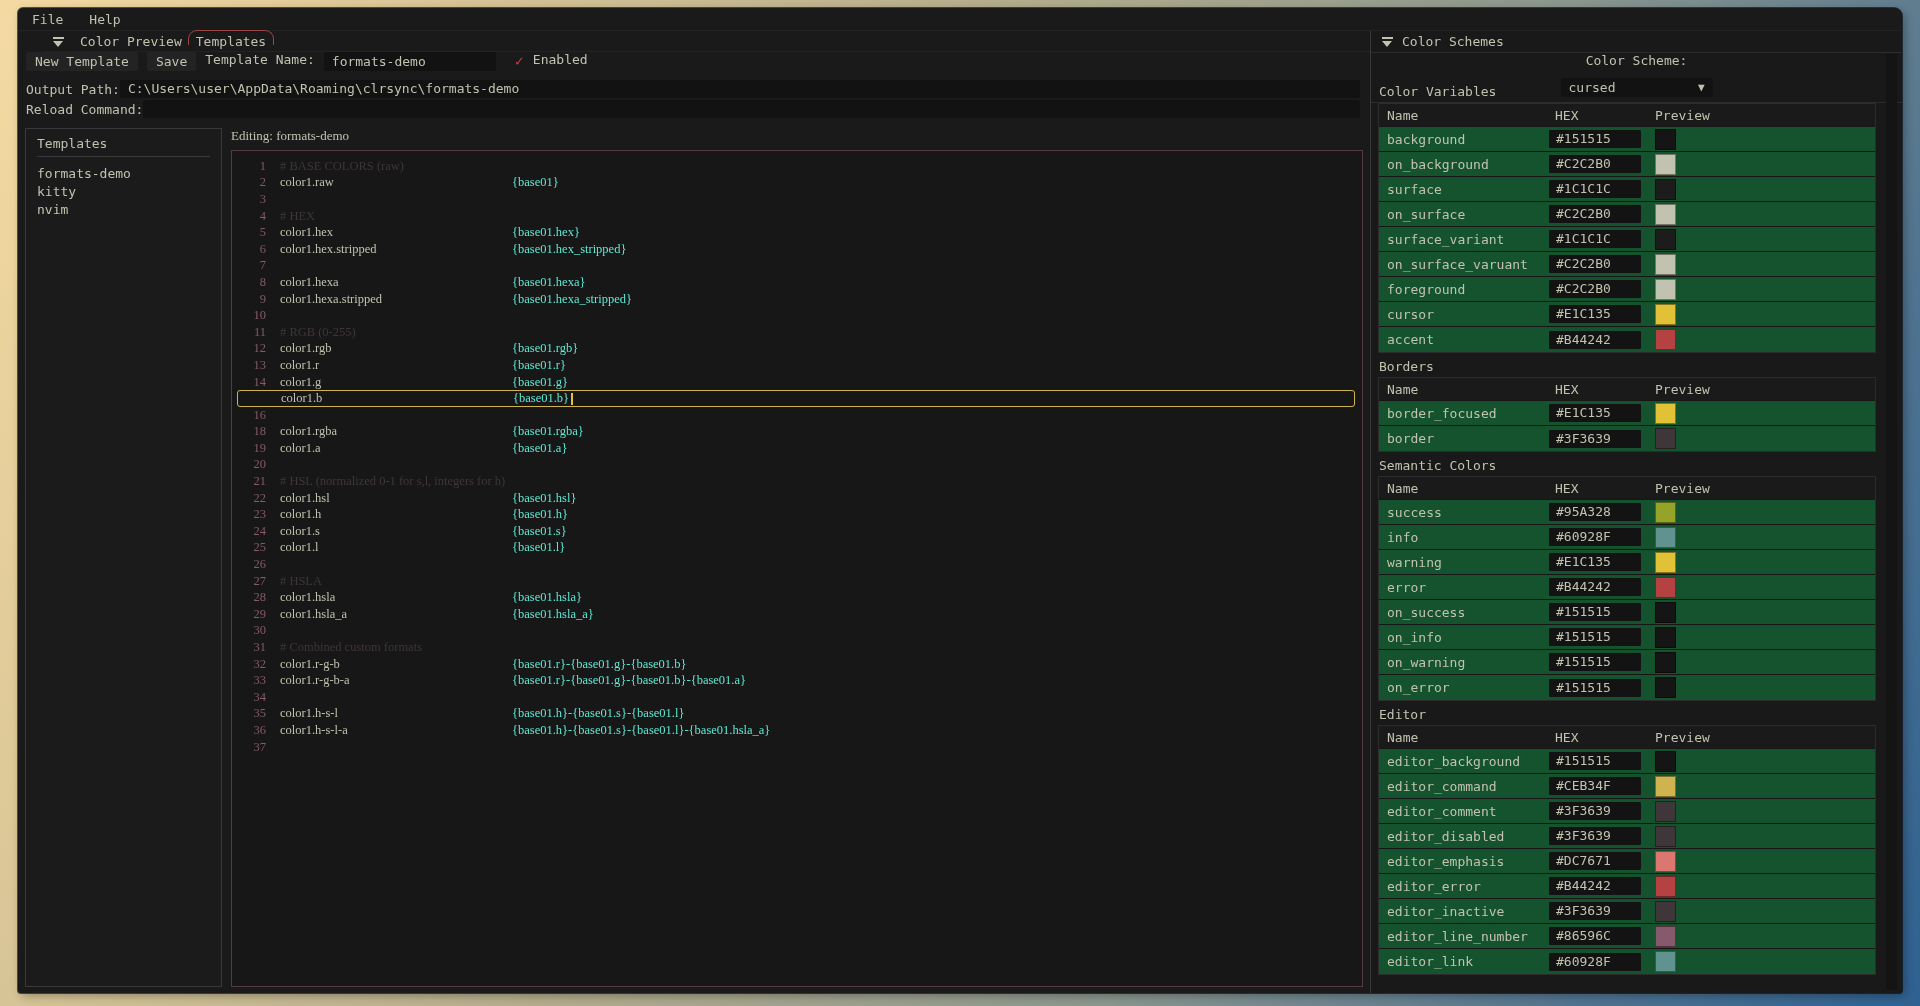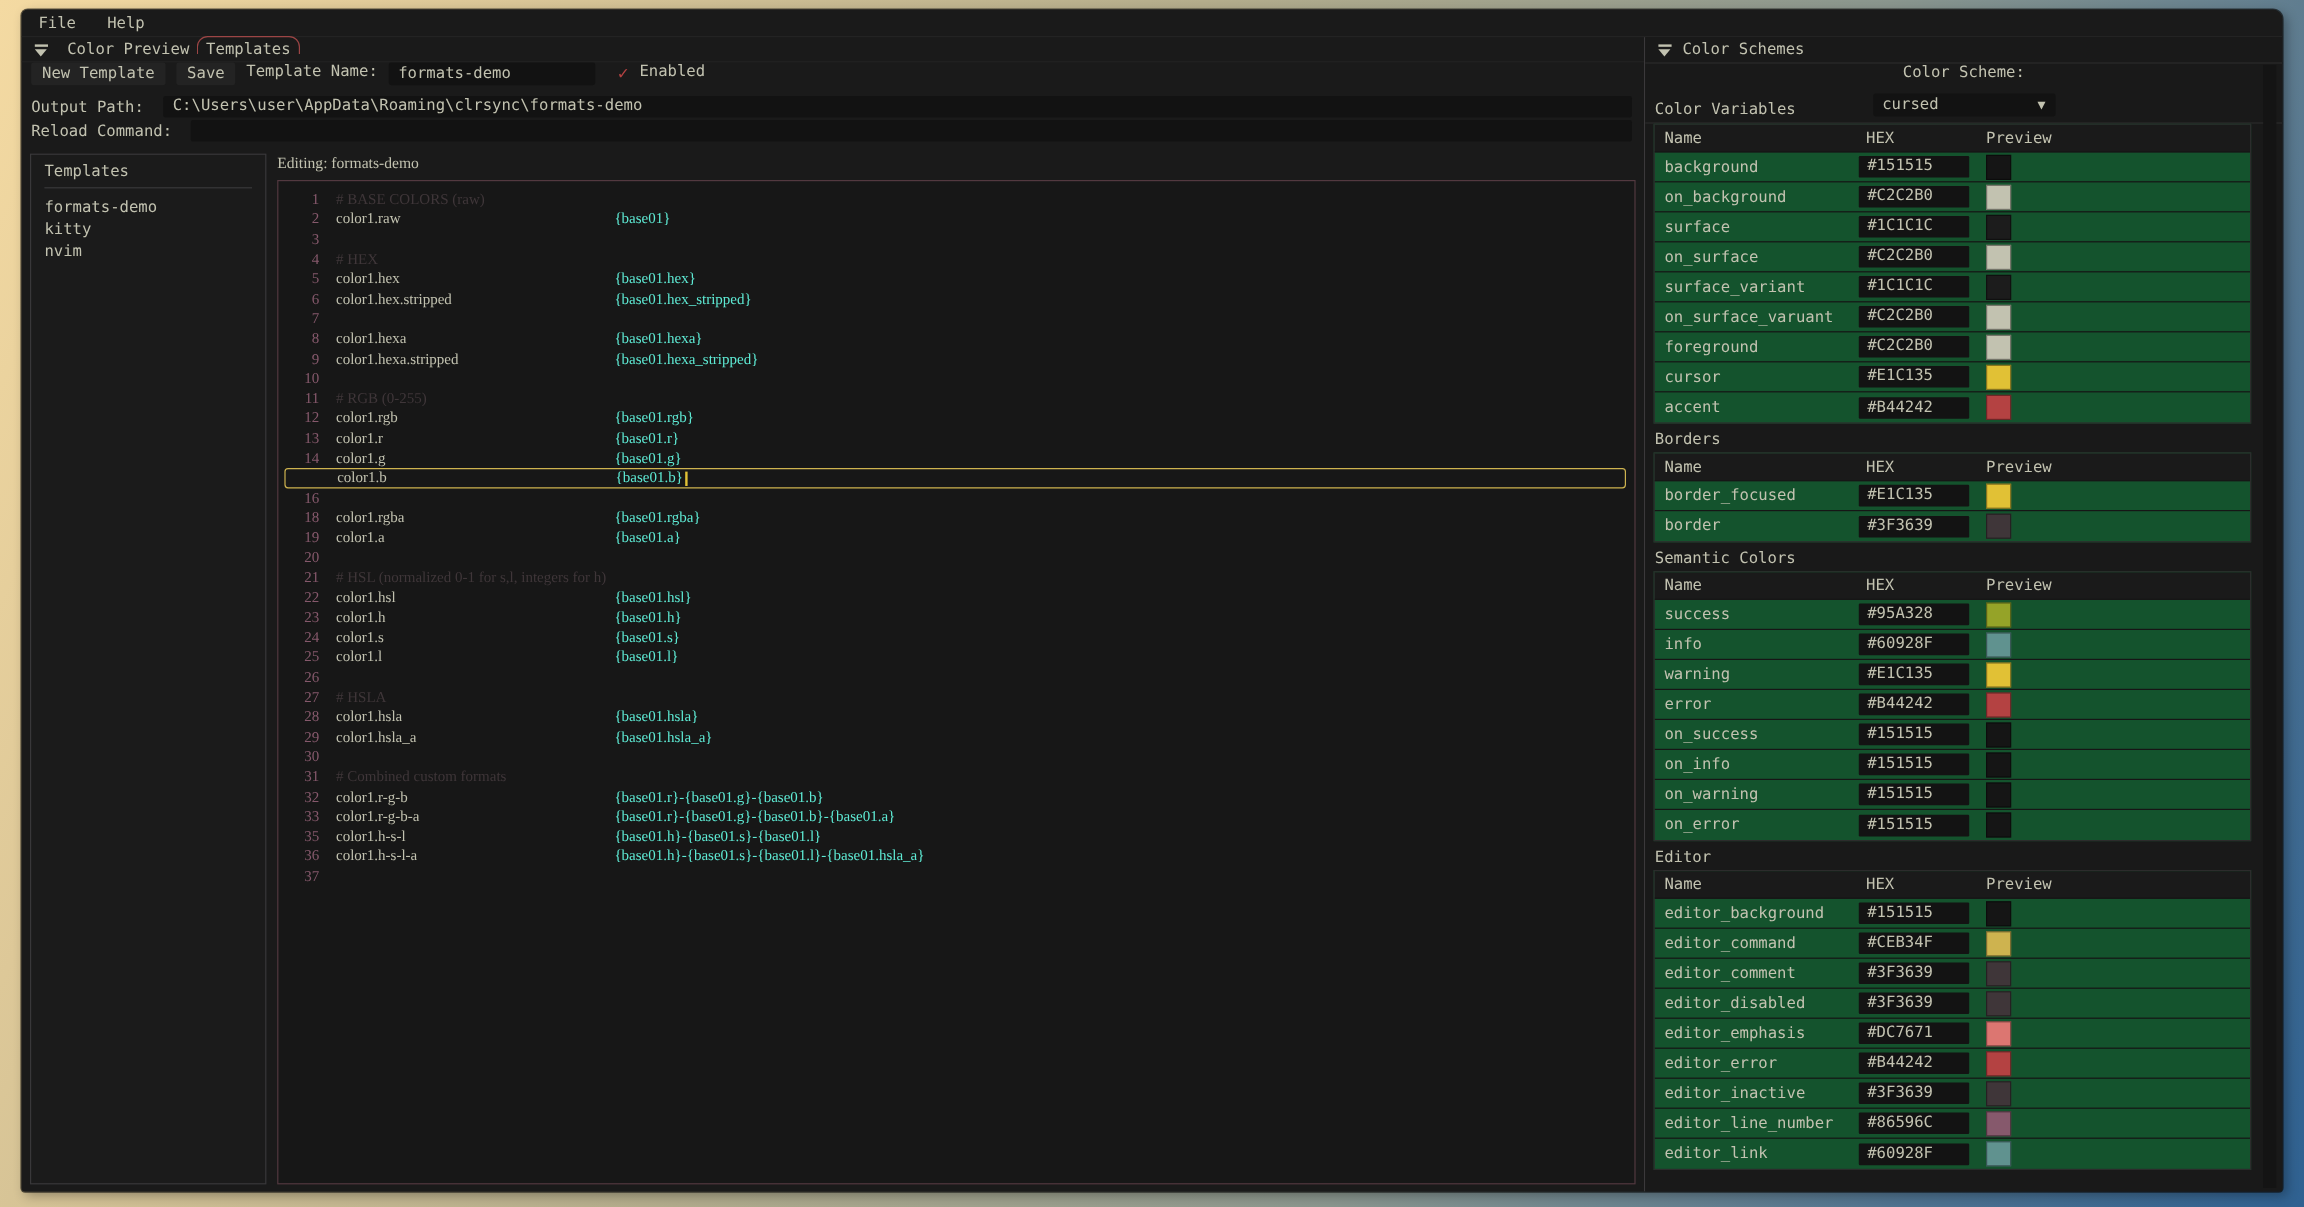--- a/index.html
+++ b/index.html
@@ -18,35 +18,35 @@
   
   .menubar { height:23px; display:flex; align-items:center; gap:26px; padding:0 14px;
              border-bottom:1px solid #232323; flex:0 0 auto; }
   .menubar span { cursor:default; }
   
   .body-row { flex:1; display:flex; min-height:0; }
   .left-col { width:1353px; flex:0 0 auto; display:flex; flex-direction:column;
               border-right:1px solid #3b393b; min-height:0; }
   
   .tabbar { height:21px; display:flex; align-items:center; padding:0 8px; gap:2px;
-            border-bottom:1px solid #222; }
+            border-bottom:1px solid #222;margin-left:24px; }
   .collapse-icon { width:13px; height:11px; position:relative; margin:0 6px 0 2px; }
   .collapse-icon::before { content:""; position:absolute; left:1px; right:1px; top:1px; height:2px; background:#C2C2B0; }
   .collapse-icon::after { content:""; position:absolute; left:1px; top:5px;
     border-left:5.5px solid transparent; border-right:5.5px solid transparent; border-top:6px solid #C2C2B0; }
   .tab { padding:1px 7px; position:relative; cursor:default; }
   .tab.active::before { content:""; position:absolute; left:-1px; right:-1px; top:-3px; height:14px;
     border:1px solid #9c4545; border-bottom:none; border-radius:9px 9px 0 0; }
   
   .toolbar { height:27px; display:flex; align-items:flex-start; gap:9px; padding:0 8px; }
   .btn { background:#232323; color:#C2C2B0; padding:2px 9px; border-radius:2px; cursor:default; white-space:nowrap; }
   .inputbox { background:#121212; padding:2px 8px; border-radius:2px; min-height:19px; }
   .tname-input { width:172px; }
   .checkmark { color:#B44242; font-weight:bold; font-size:15px; margin-left:10px; }
-  .path-row { height:20px; display:flex; align-items:center; gap:16px; padding:0 8px; }
+  .path-row { height:20px; display:flex; align-items:center; gap:0; padding:0 8px; }
   .path-row .inputbox { flex:1; margin-right:2px; padding-top:1px; padding-bottom:1px; min-height:18px; white-space:nowrap; overflow:hidden; }
   
   .content-row { flex:1; display:flex; gap:9px; padding:9px 7px 6px 7px; min-height:0; }
   .sidebar { width:197px; flex:0 0 auto; border:1px solid #39383a; background:#1b1b1b; padding:7px 11px; }
   .sidebar-title { padding-bottom:5px; border-bottom:1px solid #39383a; margin-bottom:7px; }
   .side-item { padding:1.5px 0; cursor:default; }
   .editor-col { flex:1; display:flex; flex-direction:column; min-width:0;font-family:Liberation Serif, serif; }
   .editor-title { height:17px; margin-bottom:5px; }
   .code-box { flex:1; border:1px solid #533940; background:#171717; padding-top:7px; overflow:hidden; position:relative; }
   .line { display:flex; align-items:center; height:16.6px; font-size:12.5px; white-space:pre; }
@@ -284,20 +284,25 @@
     <span class="ln">32</span>
     <span class="lk">color1.r-g-b</span>
     <span class="lv">{base01.r}-{base01.g}-{base01.b}</span>
   </div>
               <div class="line">
     <span class="ln">33</span>
     <span class="lk">color1.r-g-b-a</span>
     <span class="lv">{base01.r}-{base01.g}-{base01.b}-{base01.a}</span>
   </div>
               <div class="line">
+    <span class="ln">34</span>
+    <span class="lk"></span>
+    
+  </div>
+              <div class="line">
     <span class="ln">35</span>
     <span class="lk">color1.h-s-l</span>
     <span class="lv">{base01.h}-{base01.s}-{base01.l}</span>
   </div>
               <div class="line">
     <span class="ln">36</span>
     <span class="lk">color1.h-s-l-a</span>
     <span class="lv">{base01.h}-{base01.s}-{base01.l}-{base01.hsla_a}</span>
   </div>
               <div class="line">

